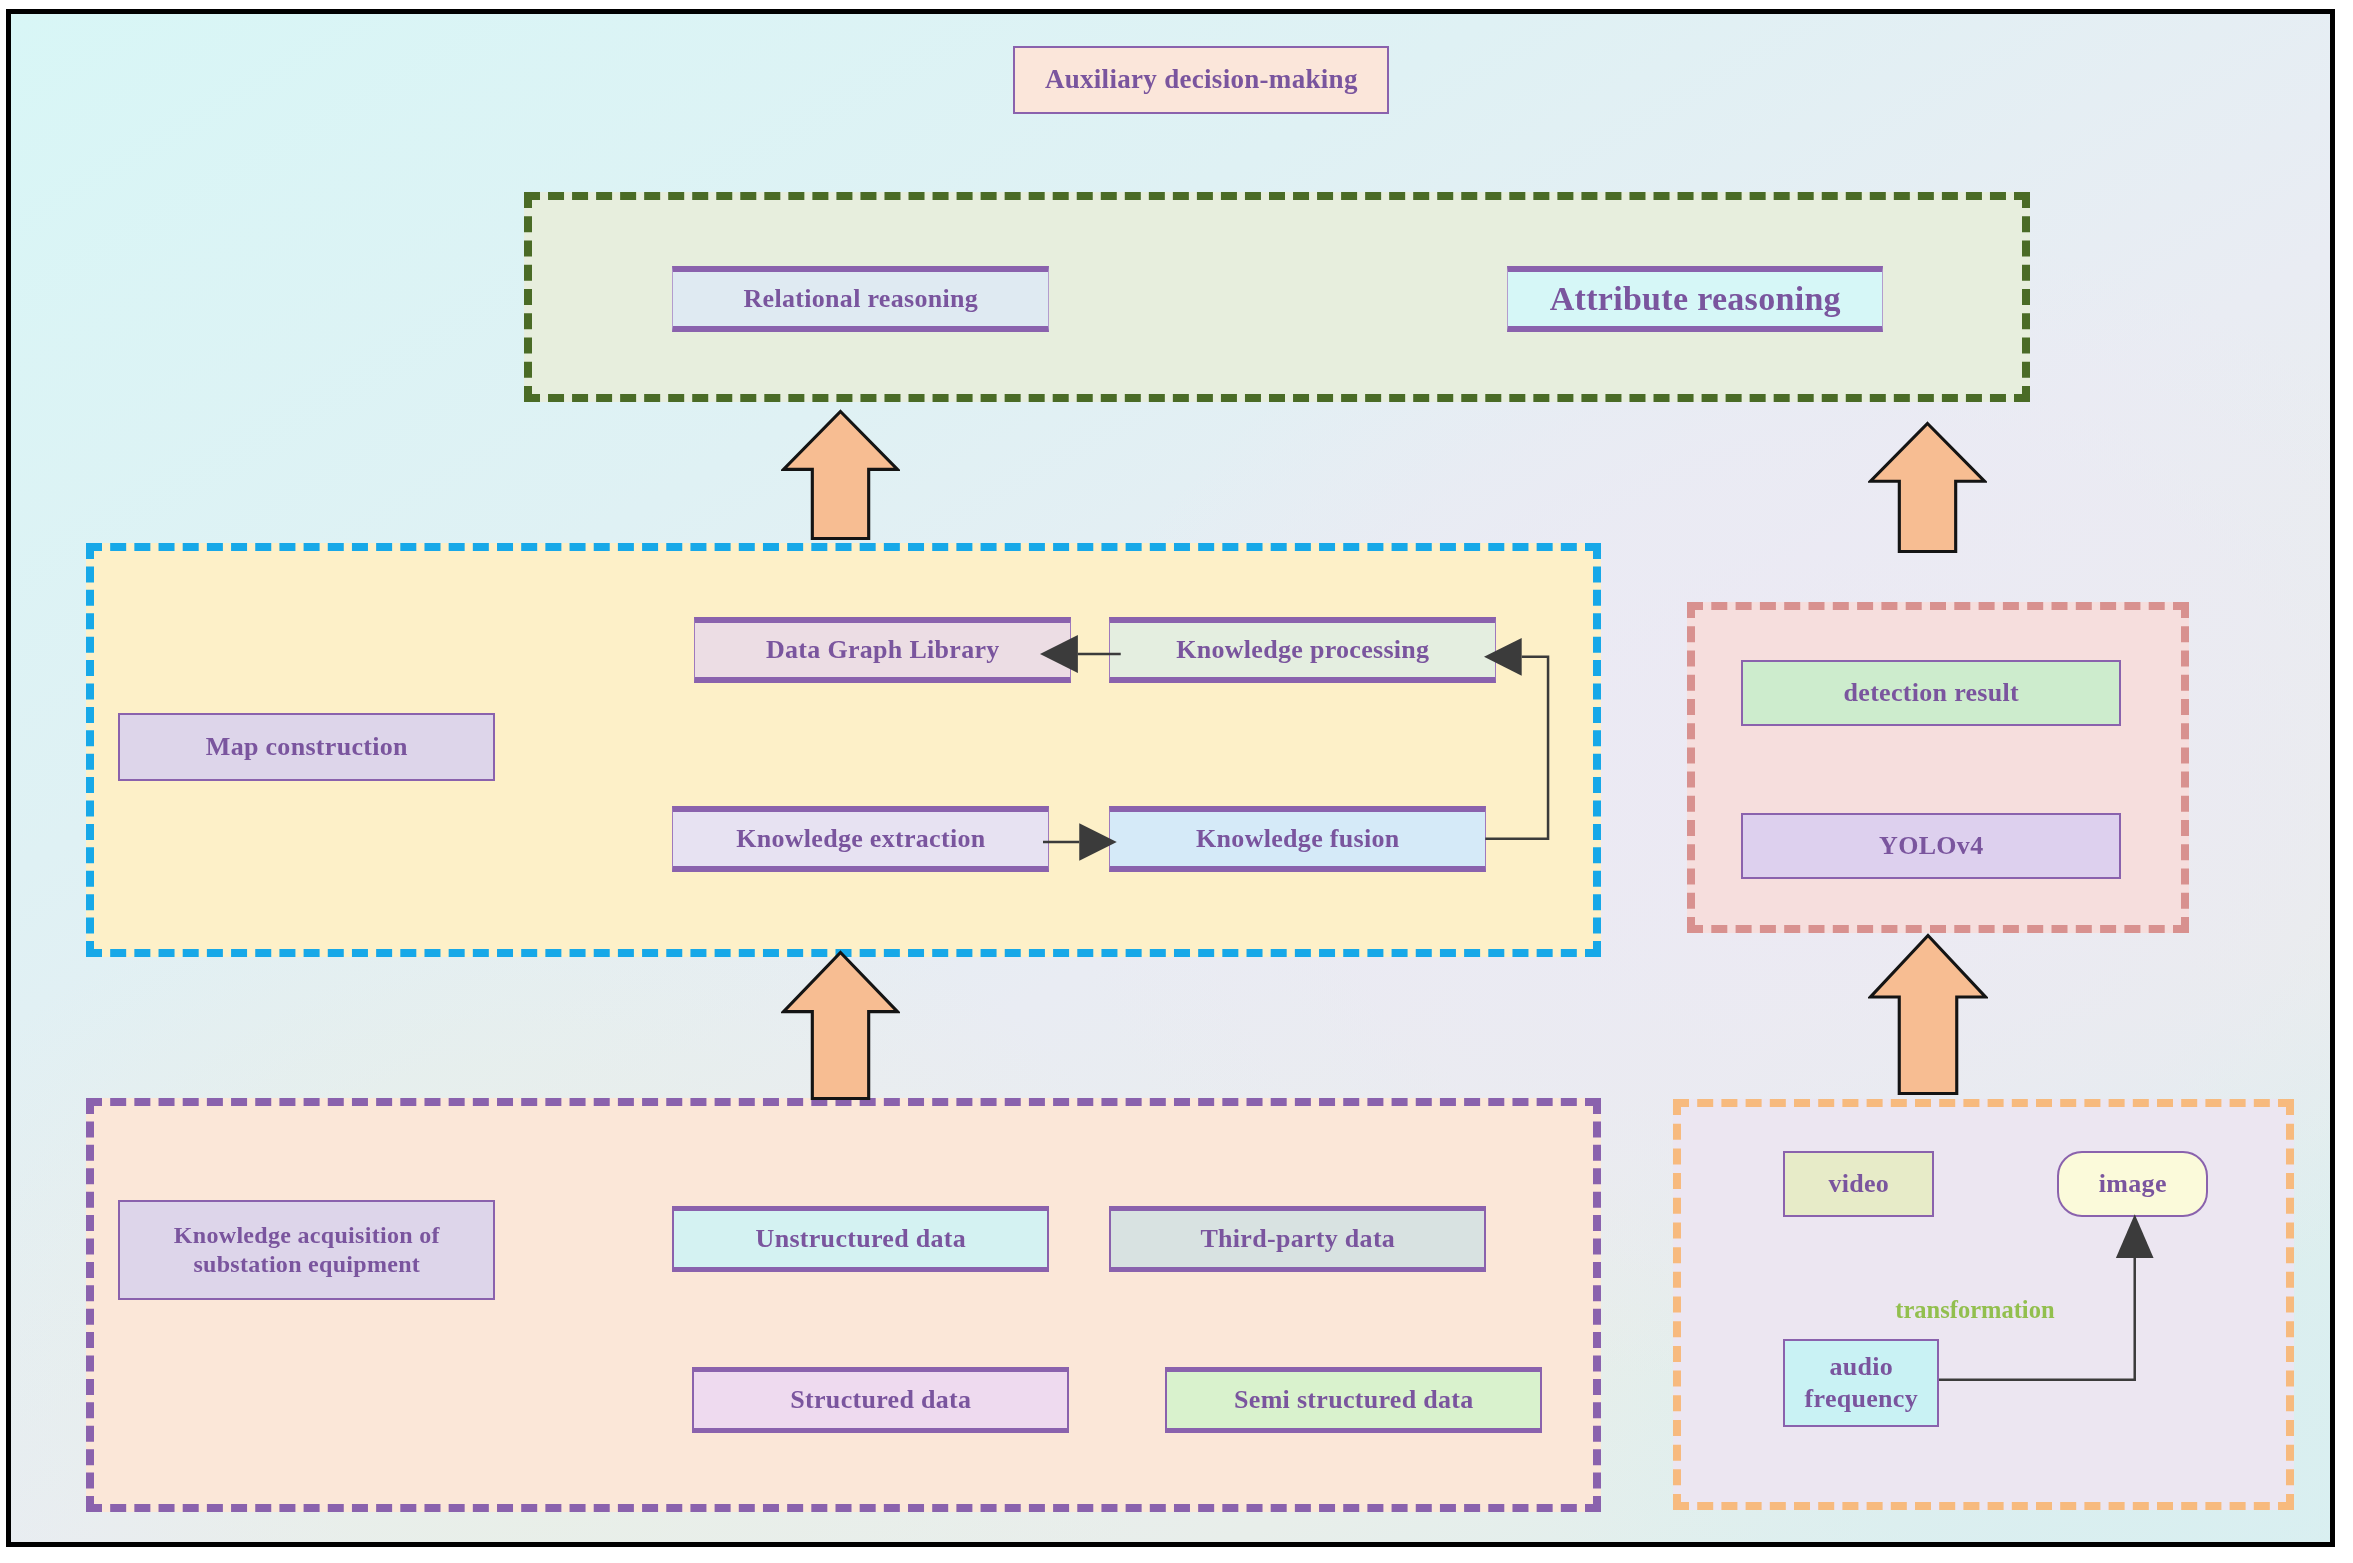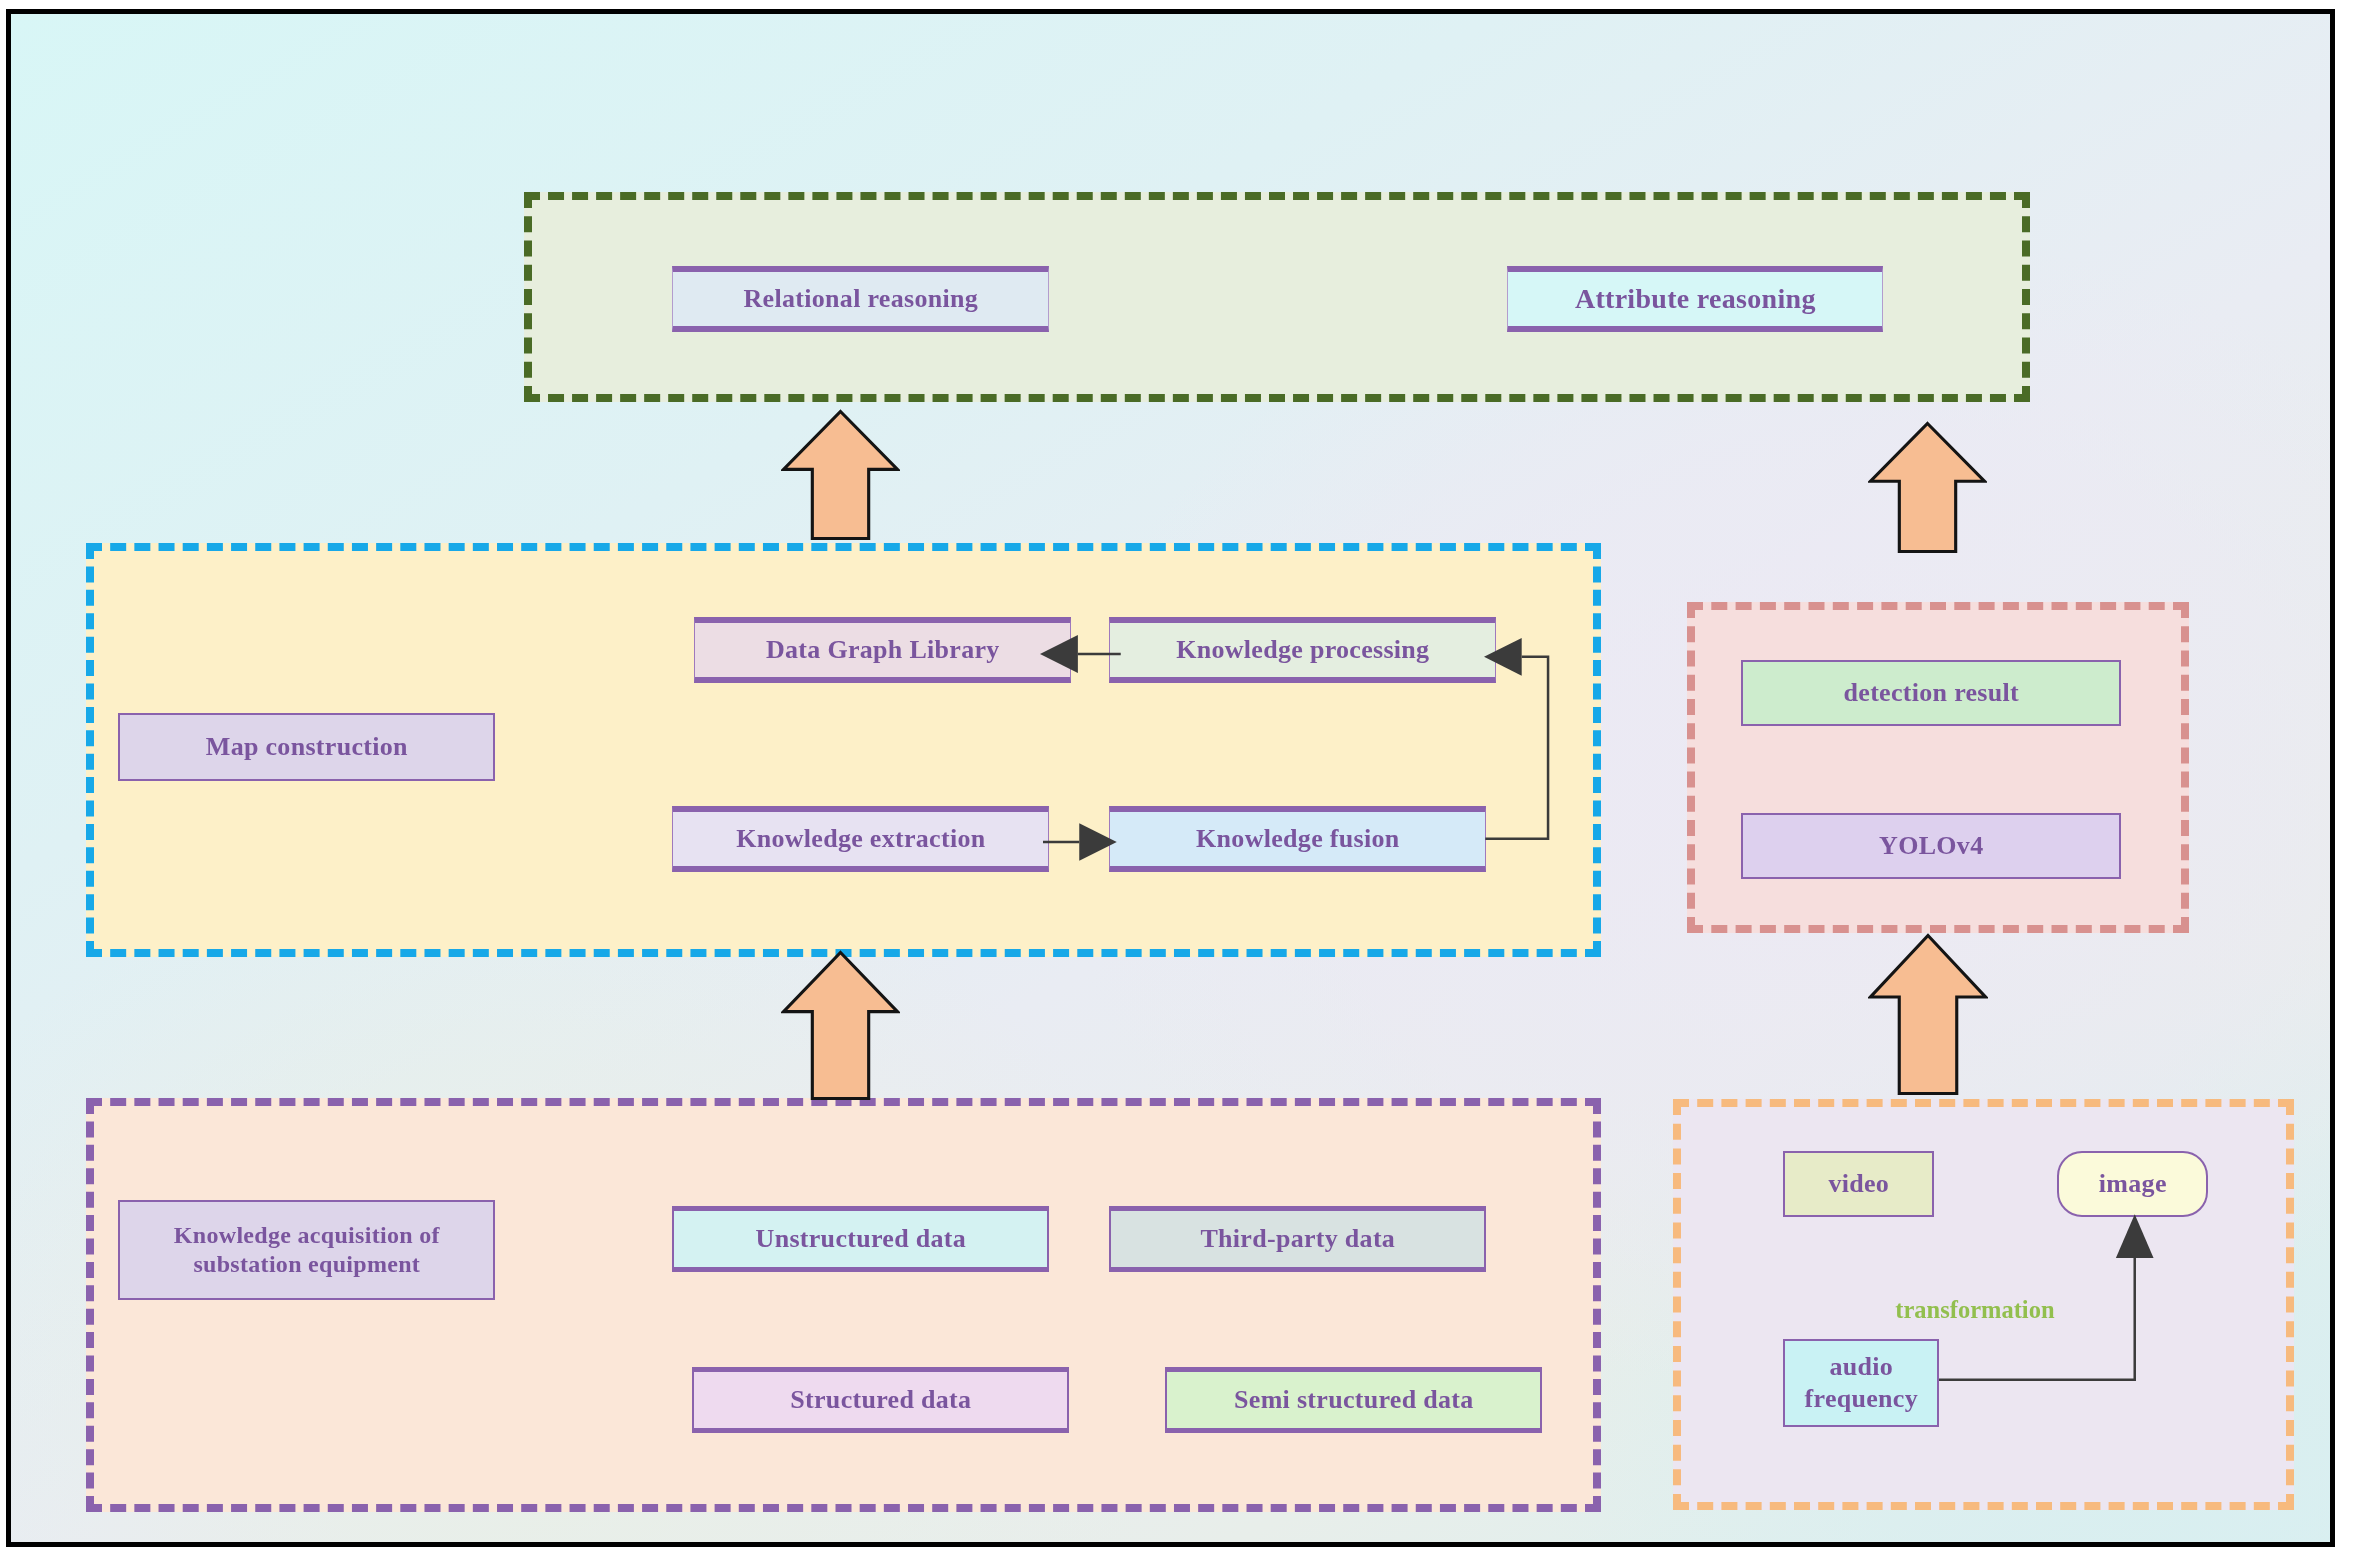--- a/index.html
+++ b/index.html
@@ -58,28 +58,31 @@
     font-weight:bold;
     white-space:nowrap;
   }
 </style>
 </head>
 <body>
 
 <div id="canvas">
   <div id="frame">
 
+    <div class="node" style="left:1002px;top:32px;width:376px;height:68px;background:#fbe6da;font-size:27px;">
+      <span>Auxiliary decision-making</span>
+    </div>
 
     <div class="group" style="left:513px;top:178px;width:1506px;height:210px;background:#e7eedd;border:8.2px dashed #4a6b26;"></div>
 
     <div class="node" style="left:661px;top:252px;width:377px;height:66px;background:#dfeaf2;border-top:6.3px solid #8a62ad;border-bottom:6.3px solid #8a62ad;border-left:1.9px solid #b39cce;border-right:1.9px solid #b39cce;font-size:26px;">
       <span>Relational reasoning</span>
     </div>
 
-    <div class="node" style="left:1496px;top:252px;width:376px;height:66px;background:#d6f7f7;border-top:6.3px solid #8a62ad;border-bottom:6.3px solid #8a62ad;border-left:1.9px solid #b39cce;border-right:1.9px solid #b39cce;font-size:28px;">
+    <div class="node" style="left:1496px;top:252px;width:376px;height:66px;background:#d6f7f7;border-top:6.3px solid #8a62ad;border-bottom:6.3px solid #8a62ad;border-left:1.9px solid #b39cce;border-right:1.9px solid #b39cce;font-size:34px;">
       <span>Attribute reasoning</span>
     </div>
 
     <div class="group" style="left:75px;top:529px;width:1515px;height:414px;background:#fdf0c8;border:8.2px dashed #17a8e8;"></div>
 
     <div class="node" style="left:107px;top:699px;width:377px;height:68px;background:#ddd5ea;font-size:26px;">
       <span>Map construction</span>
     </div>
 
     <div class="node" style="left:661px;top:603px;width:377px;height:66px;background:#ecdde4;border-top:6.3px solid #8a62ad;border-bottom:6.3px solid #8a62ad;border-left:1.9px solid #9f79bd;border-right:1.9px solid #9f79bd;font-size:26px;margin-left:22px;">

